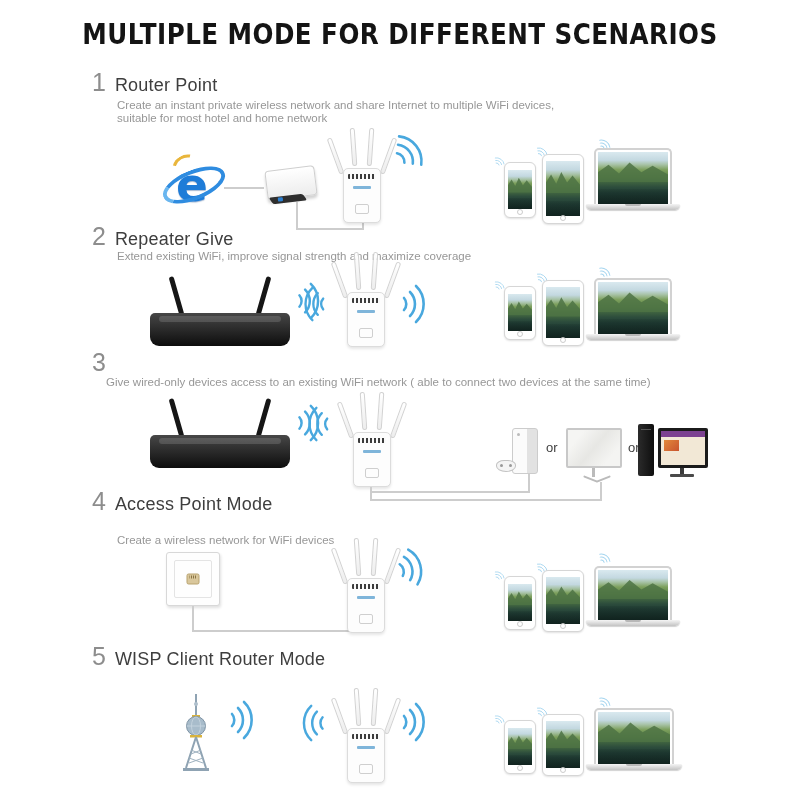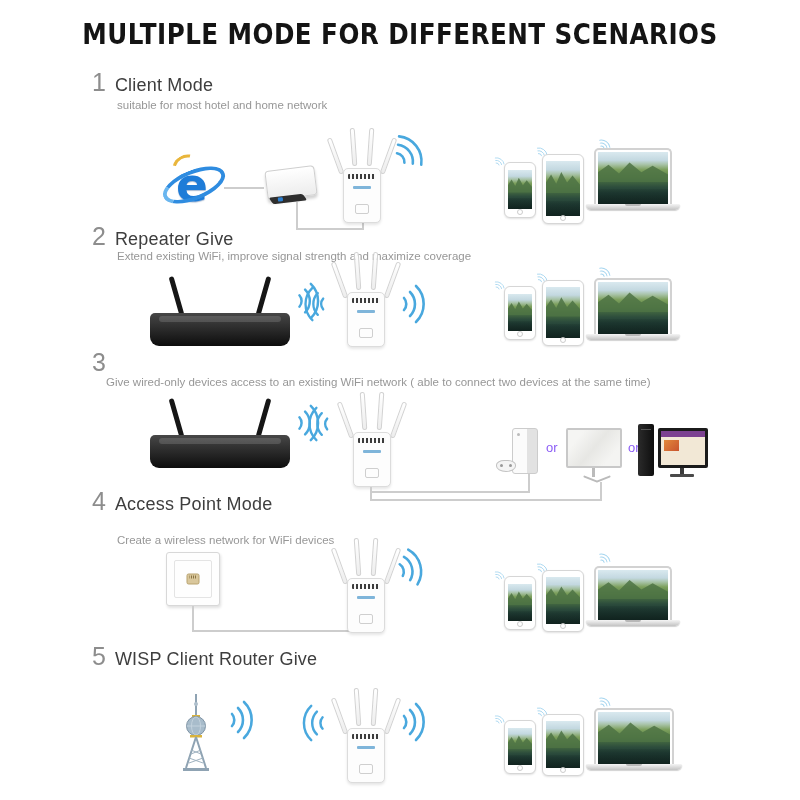--- a/index.html
+++ b/index.html
@@ -15,21 +15,21 @@
   .title {
     position:absolute; left:0; right:0; top:18px; text-align:center;
     font-family:"DejaVu Sans", sans-serif; font-weight:bold;
     font-size:28px; letter-spacing:.5px; color:var(--title-text,#141414);
     transform:scaleX(.88); transform-origin:center;
   }
   .sec-head { position:absolute; display:flex; align-items:baseline; gap:9px; }
   .num  { font-size:25px; font-weight:normal; color:var(--section-number,#8d8d8d); }
   .htxt { font-size:18px; color:var(--heading-text,#3e3e3e); letter-spacing:.2px; }
   .desc { position:absolute; font-size:11.5px; line-height:13px; color:var(--description-text,#979797); }
-  .orlbl { position:absolute; font-size:13px; color:#8b5cf6; }
+  .orlbl { position:absolute; font-size:13px; color:#404040; }
 
   
   .ln { position:absolute; background:var(--connector-line,#cdcdcd); }
 
   
   .wifi { position:absolute; display:block; color:var(--wifi-wave,#49a8de); }
   .wifi svg { width:100%; height:100%; display:block; }
   .w-l  { transform:scaleX(-1); }
   .w-ur { transform:rotate(-38deg); }
   .w-t  { transform:rotate(-15deg); }
@@ -145,23 +145,24 @@
 </style>
 </head>
 <body>
 
 <div id="canvas">
 
   <div class="title">MULTIPLE MODE FOR DIFFERENT SCENARIOS</div>
 
   <div class="sec-head" style="left:92px;top:68px">
     <span class="num">1</span>
-    <span class="htxt">Client Mode</span>
+    <span class="htxt">Router Point</span>
   </div>
   <div class="desc" style="left:117px;top:99px">
+    <div>Create an instant private wireless network and share Internet to multiple WiFi devices,</div>
     <div>suitable for most hotel and home network</div>
   </div>
 
   <div class="ie" style="left:168px;top:158px">
     <i class="ie-gold"></i>
     <span class="ie-e">e</span>
     <i class="ie-ring"></i>
   </div>
   <div class="ln" style="left:224px;top:187px;width:40px;height:2px"></div>
   <div class="modem" style="left:266px;top:168px"></div>
@@ -419,21 +420,21 @@
         <path d="M17 2 a25 25 0 0 1 0 36"></path>
       </svg>
     </span>
   <div class="lap-screen" style="left:594px;top:566px;width:78px;height:54px">
       <div class="scene"></div>
     </div>
   <div class="lap-base" style="left:586px;top:620px;width:94px;height:6px"></div>
 
   <div class="sec-head" style="left:92px;top:642px">
     <span class="num">5</span>
-    <span class="htxt">WISP Client Router Give</span>
+    <span class="htxt">WISP Client Router Mode</span>
   </div>
 
   <div class="abs" style="left:176px;top:692px;width:40px;height:84px">
     <svg viewBox="0 0 40 84" width="40" height="84">
       <line x1="20" y1="2" x2="20" y2="26" stroke="#8fa3b3" stroke-width="2"></line>
       <circle cx="20" cy="12" r="2" fill="#aebfcc"></circle>
       <rect x="16" y="23" width="8" height="2.5" fill="#d9b33c"></rect>
       <circle cx="20" cy="34" r="9.5" fill="#a8bccb" stroke="#7e93a4" stroke-width="1"></circle>
       <ellipse cx="20" cy="34" rx="4.5" ry="9" fill="none" stroke="#c3d2dd" stroke-width="1"></ellipse>
       <line x1="10.5" y1="34" x2="29.5" y2="34" stroke="#c3d2dd" stroke-width="1"></line>

